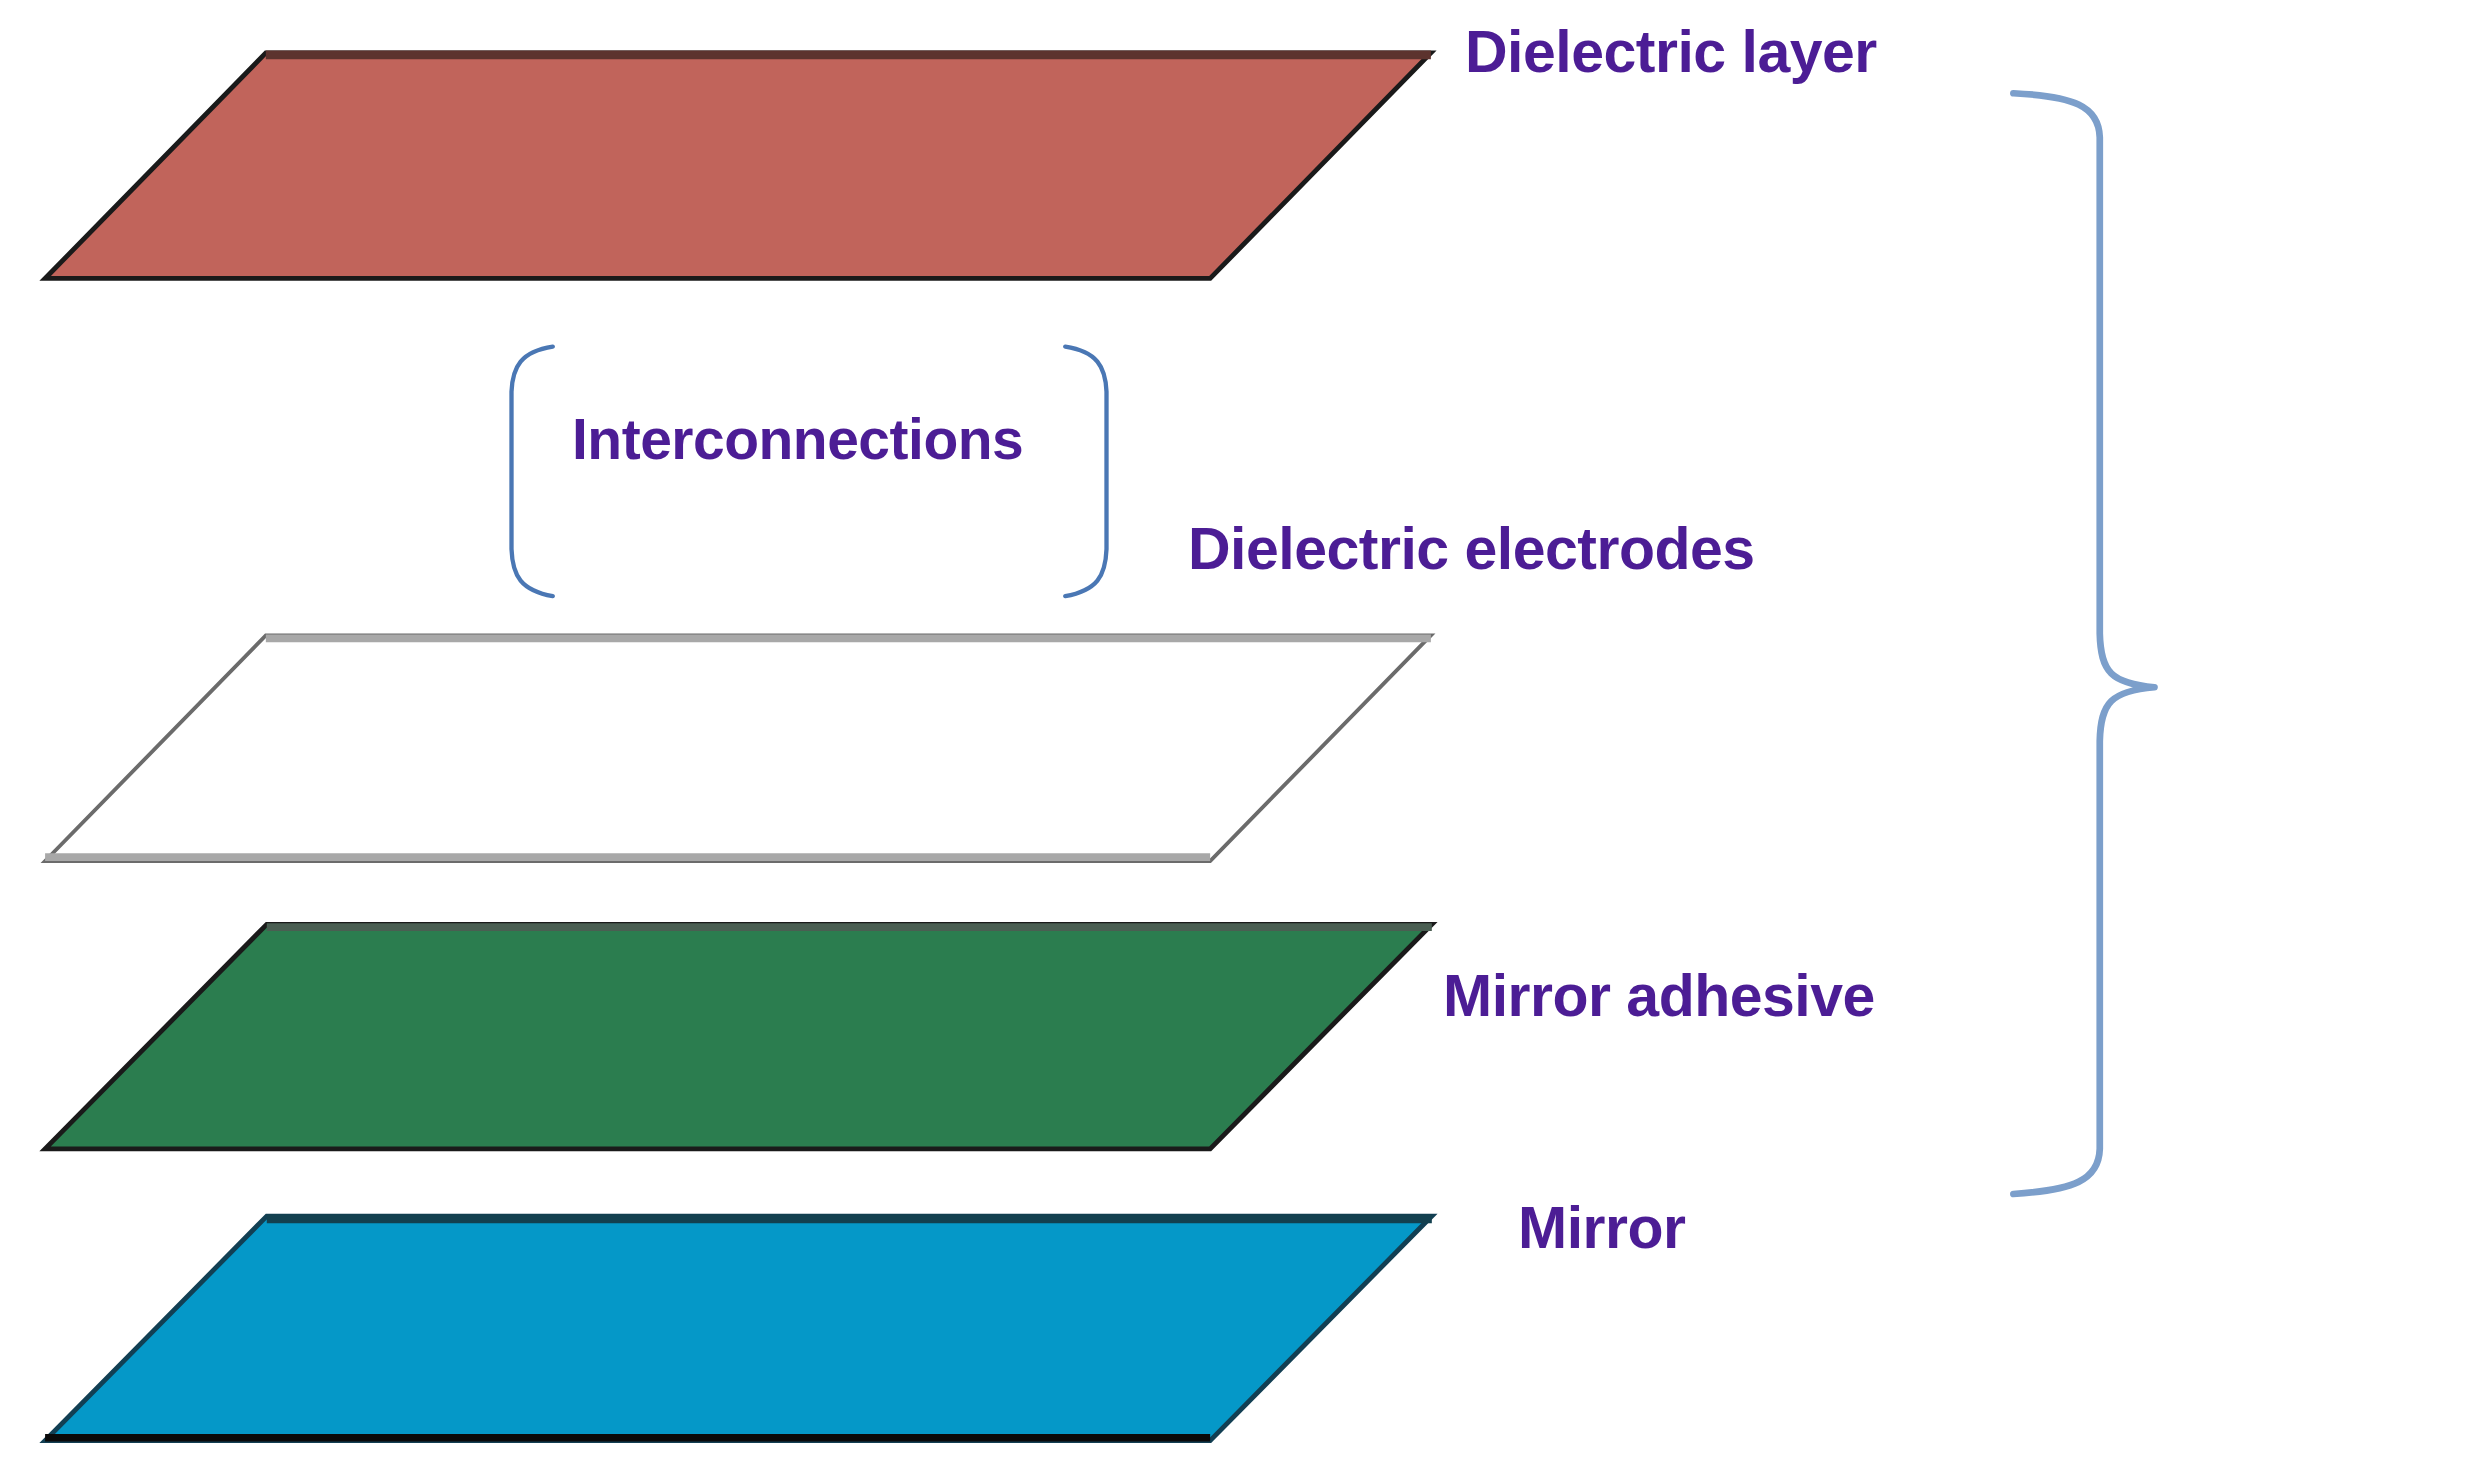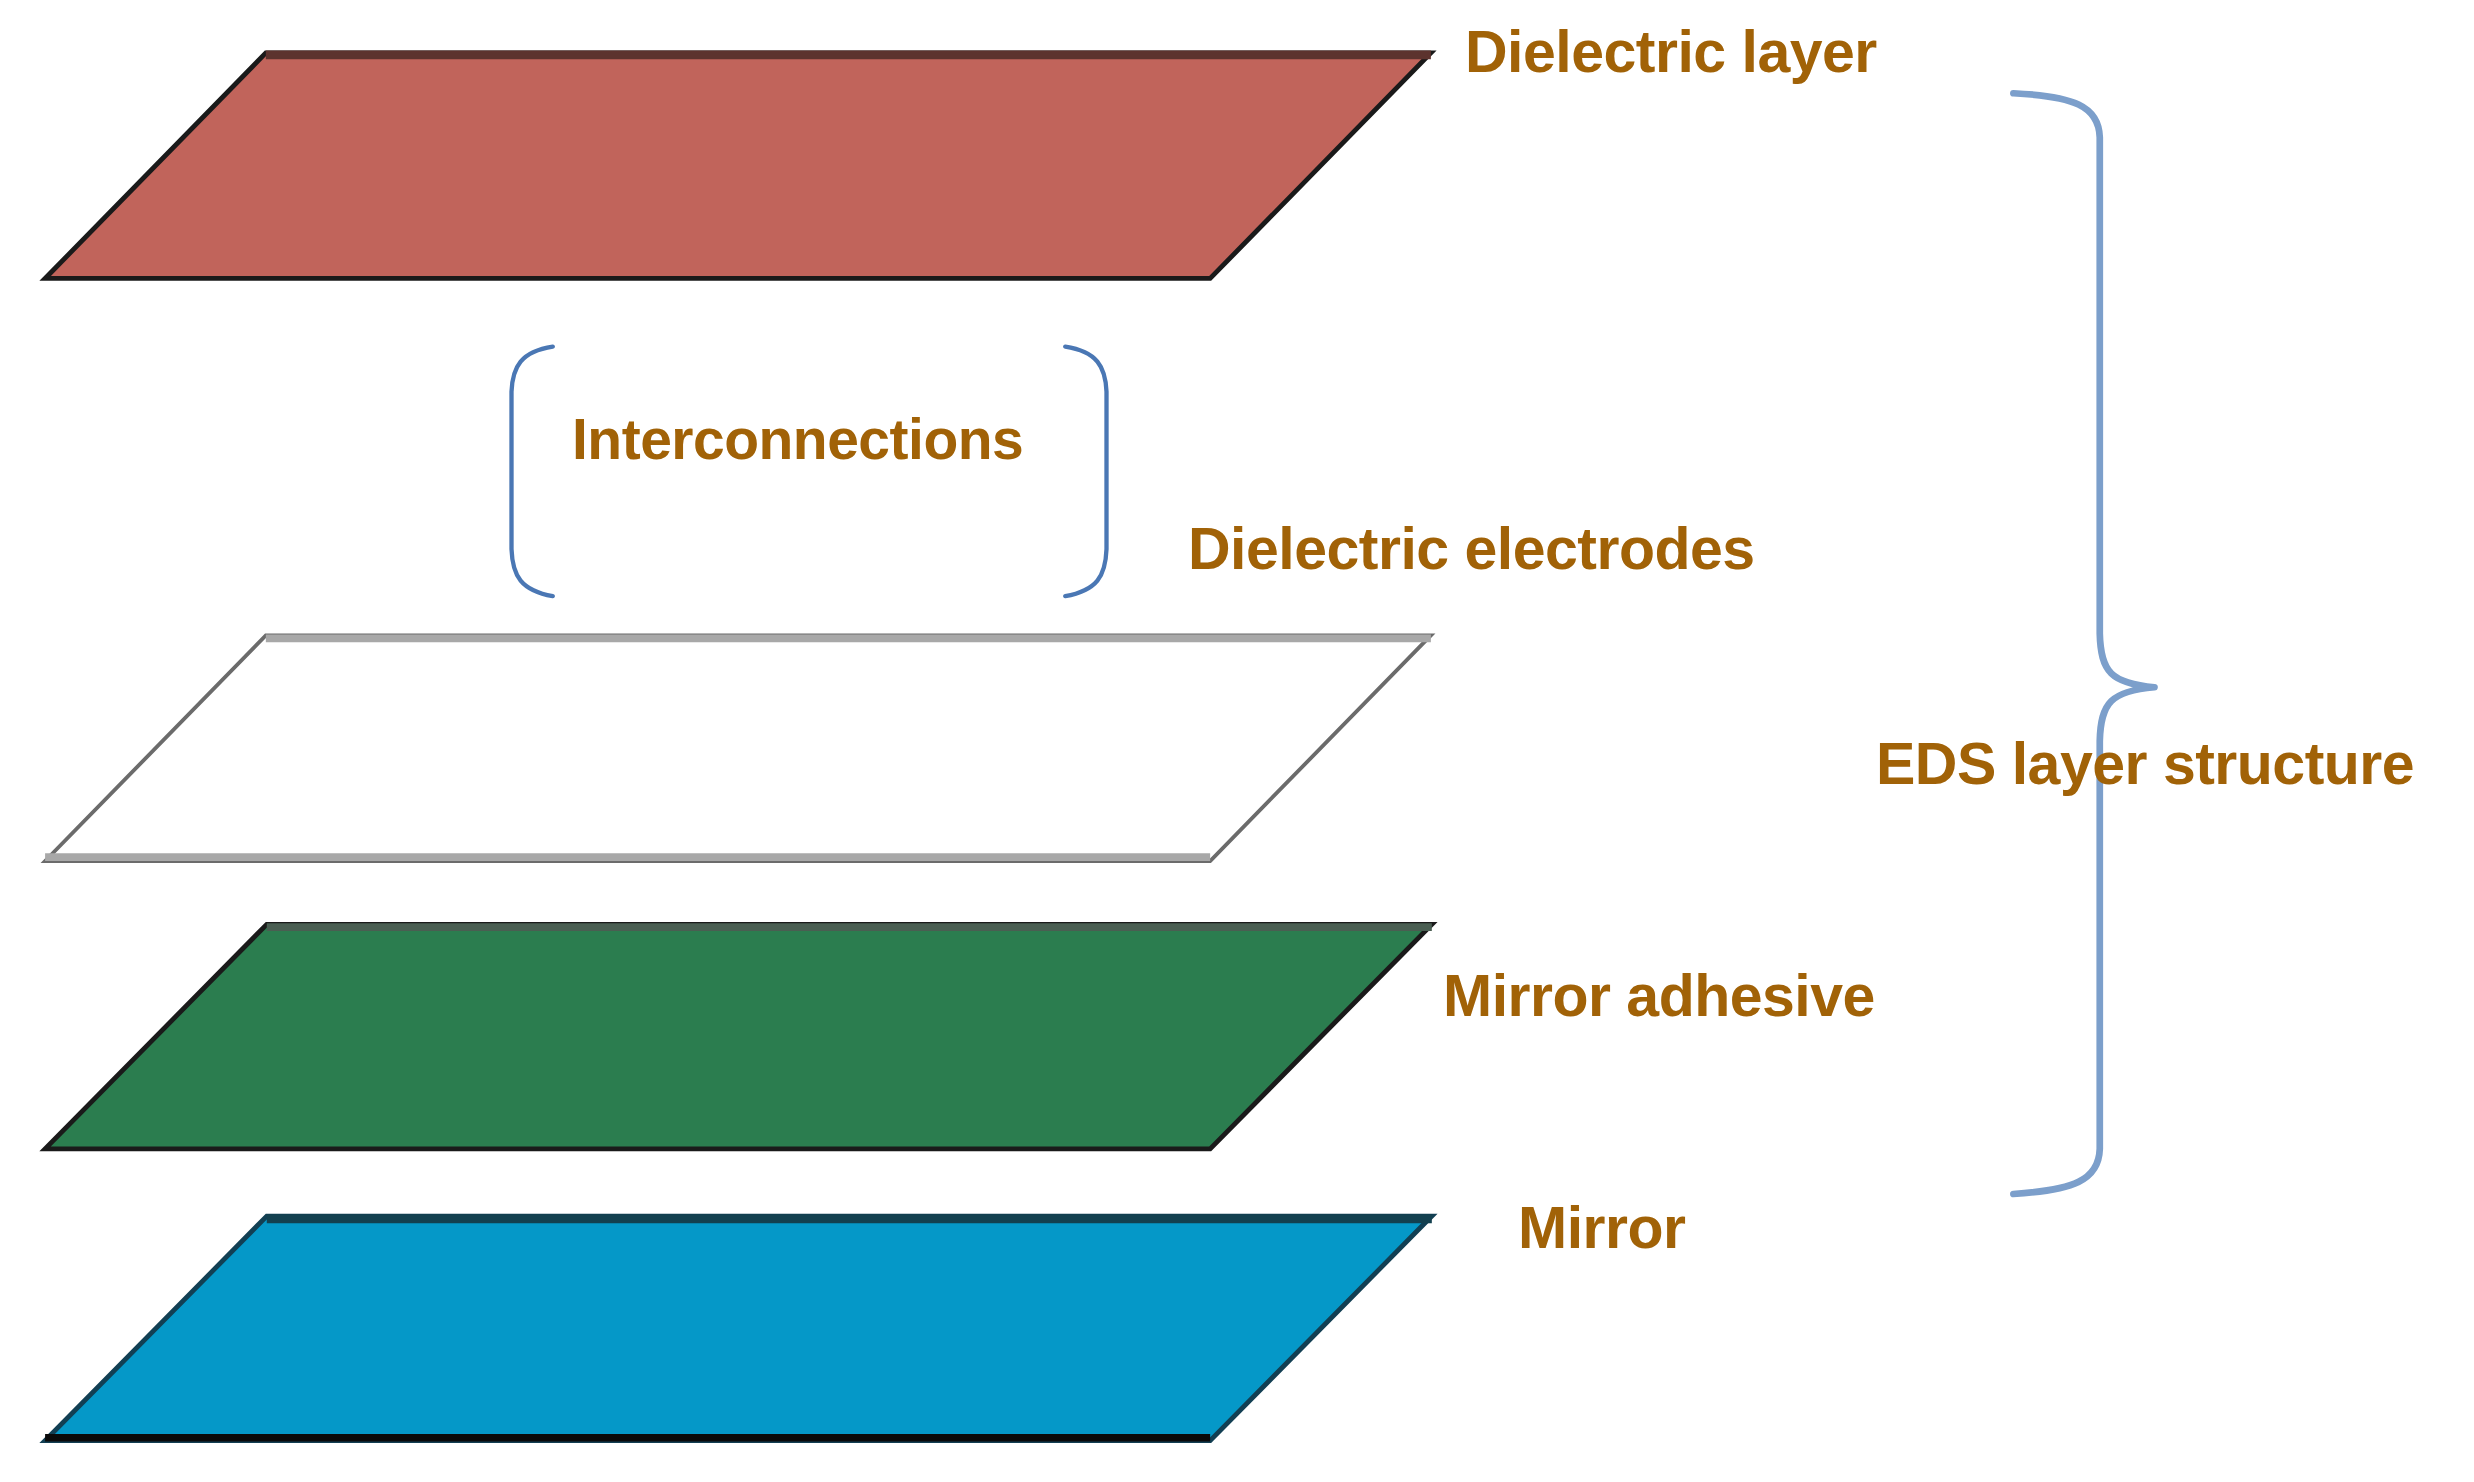--- a/index.html
+++ b/index.html
@@ -22,21 +22,21 @@
     left: 0;
     top: 0;
     width: 2475px;
     height: 1483px;
     pointer-events: none;
   }
   .label {
     position: absolute;
     font-family: "Liberation Sans", sans-serif;
     font-weight: bold;
-    color: #a16207;
+    color: #4c1d95;
     white-space: nowrap;
     line-height: 1;
     letter-spacing: -0.5px;
   }
   .lbl-dielectric   { left: 1465px; top: 23px;   font-size: 59px; }
   .lbl-intercon     { left: 572px;  top: 411px;  font-size: 57px; }
   .lbl-transparent  { left: 1188px; top: 520px;  font-size: 59px; }
   .lbl-optical      { left: 1443px; top: 967px; font-size: 59px; }
   .lbl-mirror       { left: 1518px; top: 1199px; font-size: 59px; text-align: center; }
   .lbl-eds          { left: 1876px; top: 735px;  font-size: 59px; }
@@ -86,16 +86,15 @@
   <div class="label lbl-dielectric">Dielectric layer</div>
 
   <div class="label lbl-intercon">Interconnections</div>
 
   <div class="label lbl-transparent">Dielectric electrodes</div>
 
   <div class="label lbl-optical">Mirror adhesive</div>
 
   <div class="label lbl-mirror">Mirror</div>
 
-  <div class="label lbl-eds">EDS layer structure</div>
 
 </div>
 
 
 </body></html>

